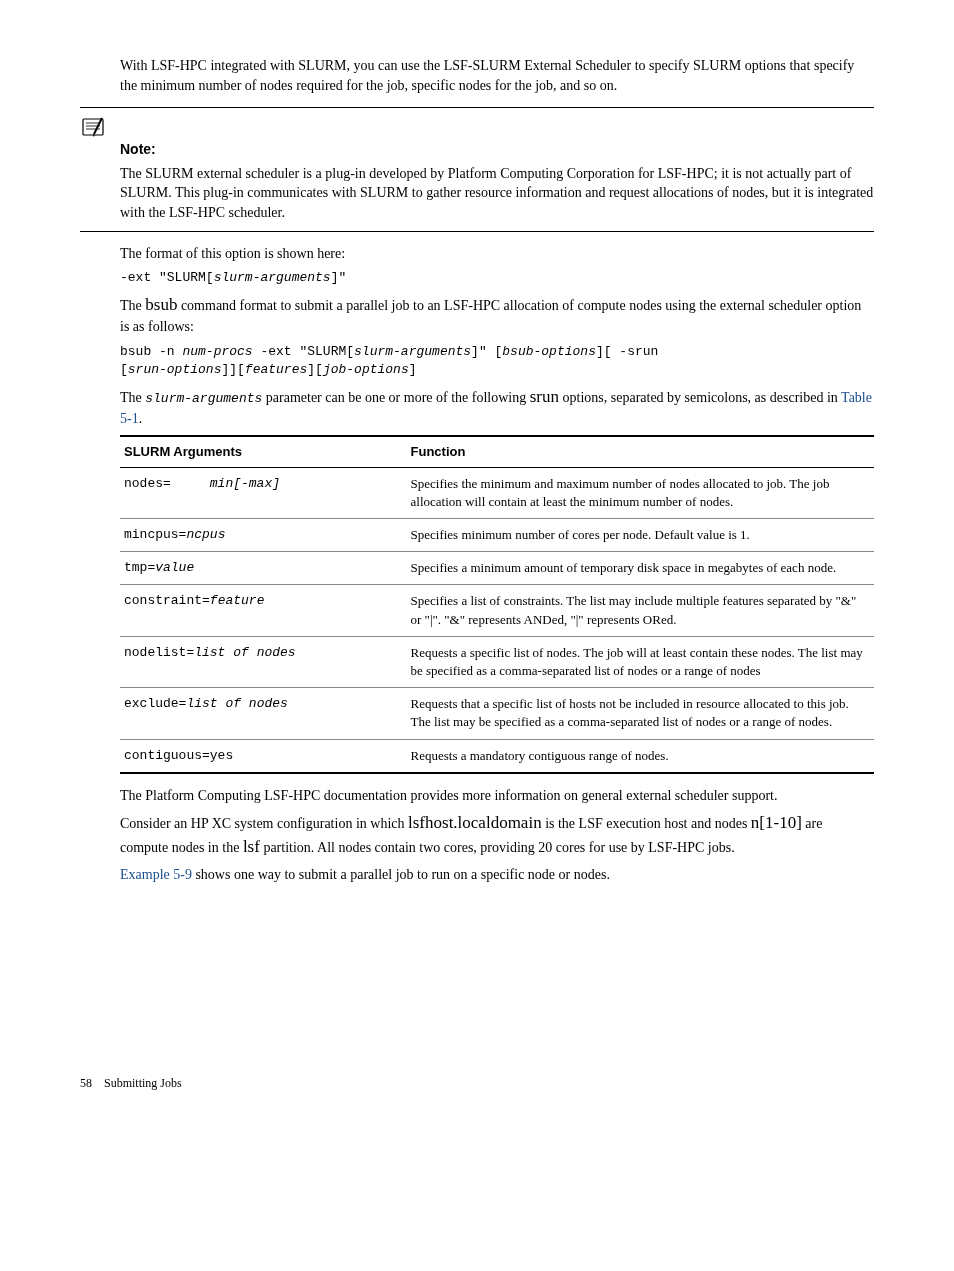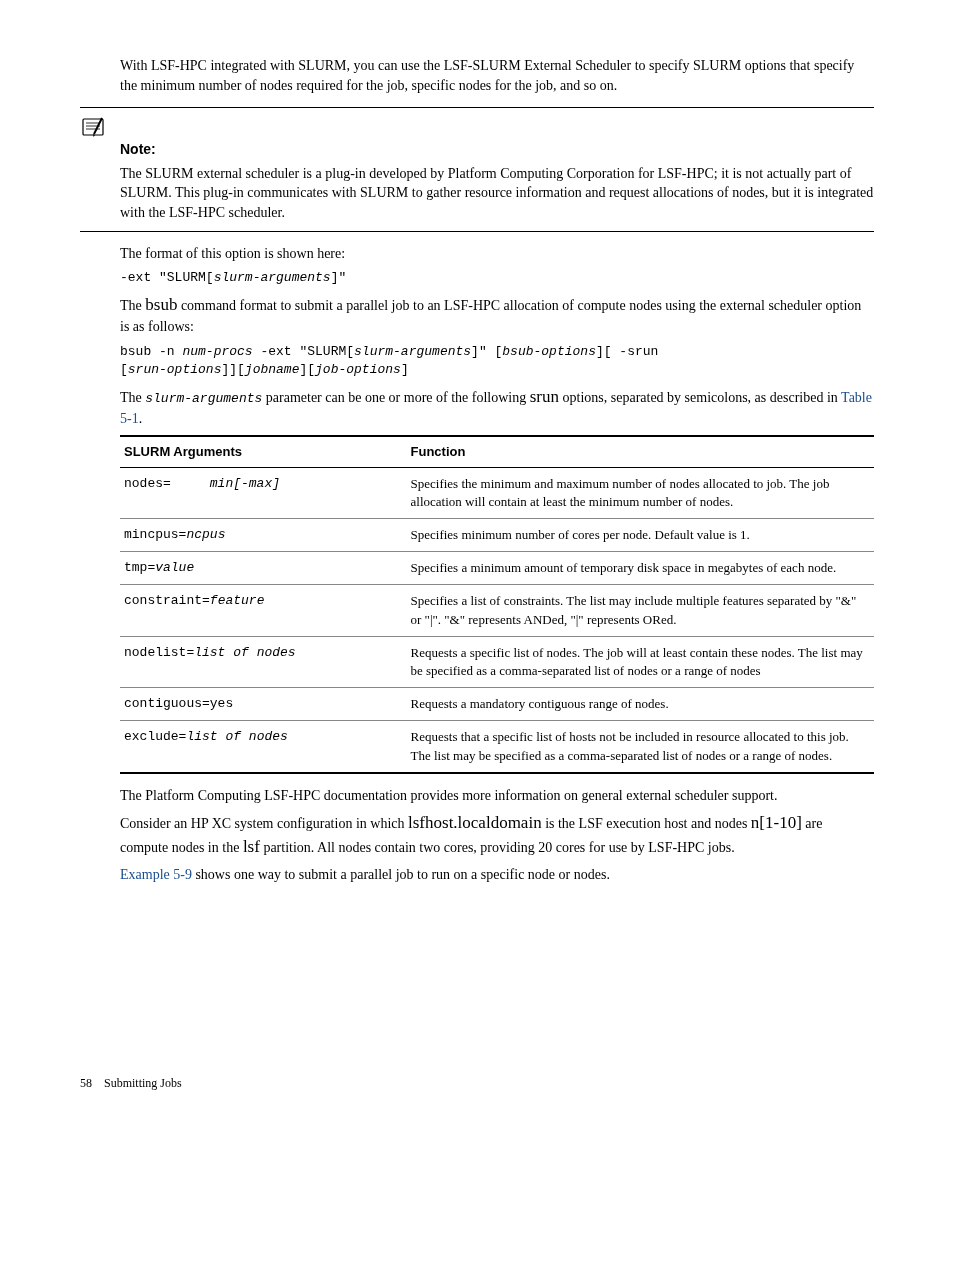--- a/index.html
+++ b/index.html
@@ -129,21 +129,21 @@
   </div>
 
   <p>The format of this option is shown here:</p>
   <div class="codeblock">-ext "SLURM[<span class="italic-code">slurm-arguments</span>]"</div>
 
   <p>
     <span>The </span><span class="code">bsub</span><span> command format to submit a parallel job to an LSF-HPC allocation of compute nodes using the external scheduler option is as follows:</span>
   </p>
 
   <div class="codeblock"><span>bsub -n </span><span class="italic-code">num-procs</span><span> -ext "SLURM[</span><span class="italic-code">slurm-arguments</span><span>]" [</span><span class="italic-code">bsub-options</span><span>][ -srun </span>
-<span>[</span><span class="italic-code">srun-options</span><span>]][</span><span class="italic-code">jobname</span><span>][</span><span class="italic-code">job-options</span><span>]</span></div>
+<span>[</span><span class="italic-code">srun-options</span><span>]][</span><span class="italic-code">features</span><span>][</span><span class="italic-code">job-options</span><span>]</span></div>
 
   <p>
     <span>The </span><span class="italic-code">slurm-arguments</span><span> parameter can be one or more of the following </span><span class="code">srun</span><span> options, separated by semicolons, as described in </span><span class="link">Table 5-1</span><span>.</span>
   </p>
 
 
   <table>
     <thead>
       <tr>
         <th class="col-arg">SLURM Arguments</th>
@@ -165,26 +165,26 @@
         </tr>
         <tr>
           <td class="arg-cell"><span>constraint=</span><span style="font-style: italic;">feature</span></td>
           <td>Specifies a list of constraints. The list may include multiple features separated by "&amp;" or "|". "&amp;" represents ANDed, "|" represents ORed.</td>
         </tr>
         <tr>
           <td class="arg-cell"><span>nodelist=</span><span style="font-style: italic;">list of nodes</span></td>
           <td>Requests a specific list of nodes. The job will at least contain these nodes. The list may be specified as a comma-separated list of nodes or a range of nodes</td>
         </tr>
         <tr>
+          <td class="arg-cell"><span>exclude=</span><span style="font-style: italic;">list of nodes</span></td>
+          <td>Requests that a specific list of hosts not be included in resource allocated to this job. The list may be specified as a comma-separated list of nodes or a range of nodes.</td>
+        </tr>
+        <tr>
           <td class="arg-cell"><span>contiguous=yes</span></td>
           <td>Requests a mandatory contiguous range of nodes.</td>
-        </tr>
-        <tr>
-          <td class="arg-cell"><span>exclude=</span><span style="font-style: italic;">list of nodes</span></td>
-          <td>Requests that a specific list of hosts not be included in resource allocated to this job. The list may be specified as a comma-separated list of nodes or a range of nodes.</td>
         </tr>
       </tbody>
   </table>
 
   <p>The Platform Computing LSF-HPC documentation provides more information on general external scheduler support.</p>
 
   <p>
     <span>Consider an HP XC system configuration in which </span><span class="code">lsfhost.localdomain</span><span> is the LSF execution host and nodes </span><span class="code">n[1-10]</span><span> are compute nodes in the </span><span class="code">lsf</span><span> partition. All nodes contain two cores, providing 20 cores for use by LSF-HPC jobs.</span>
   </p>
 

